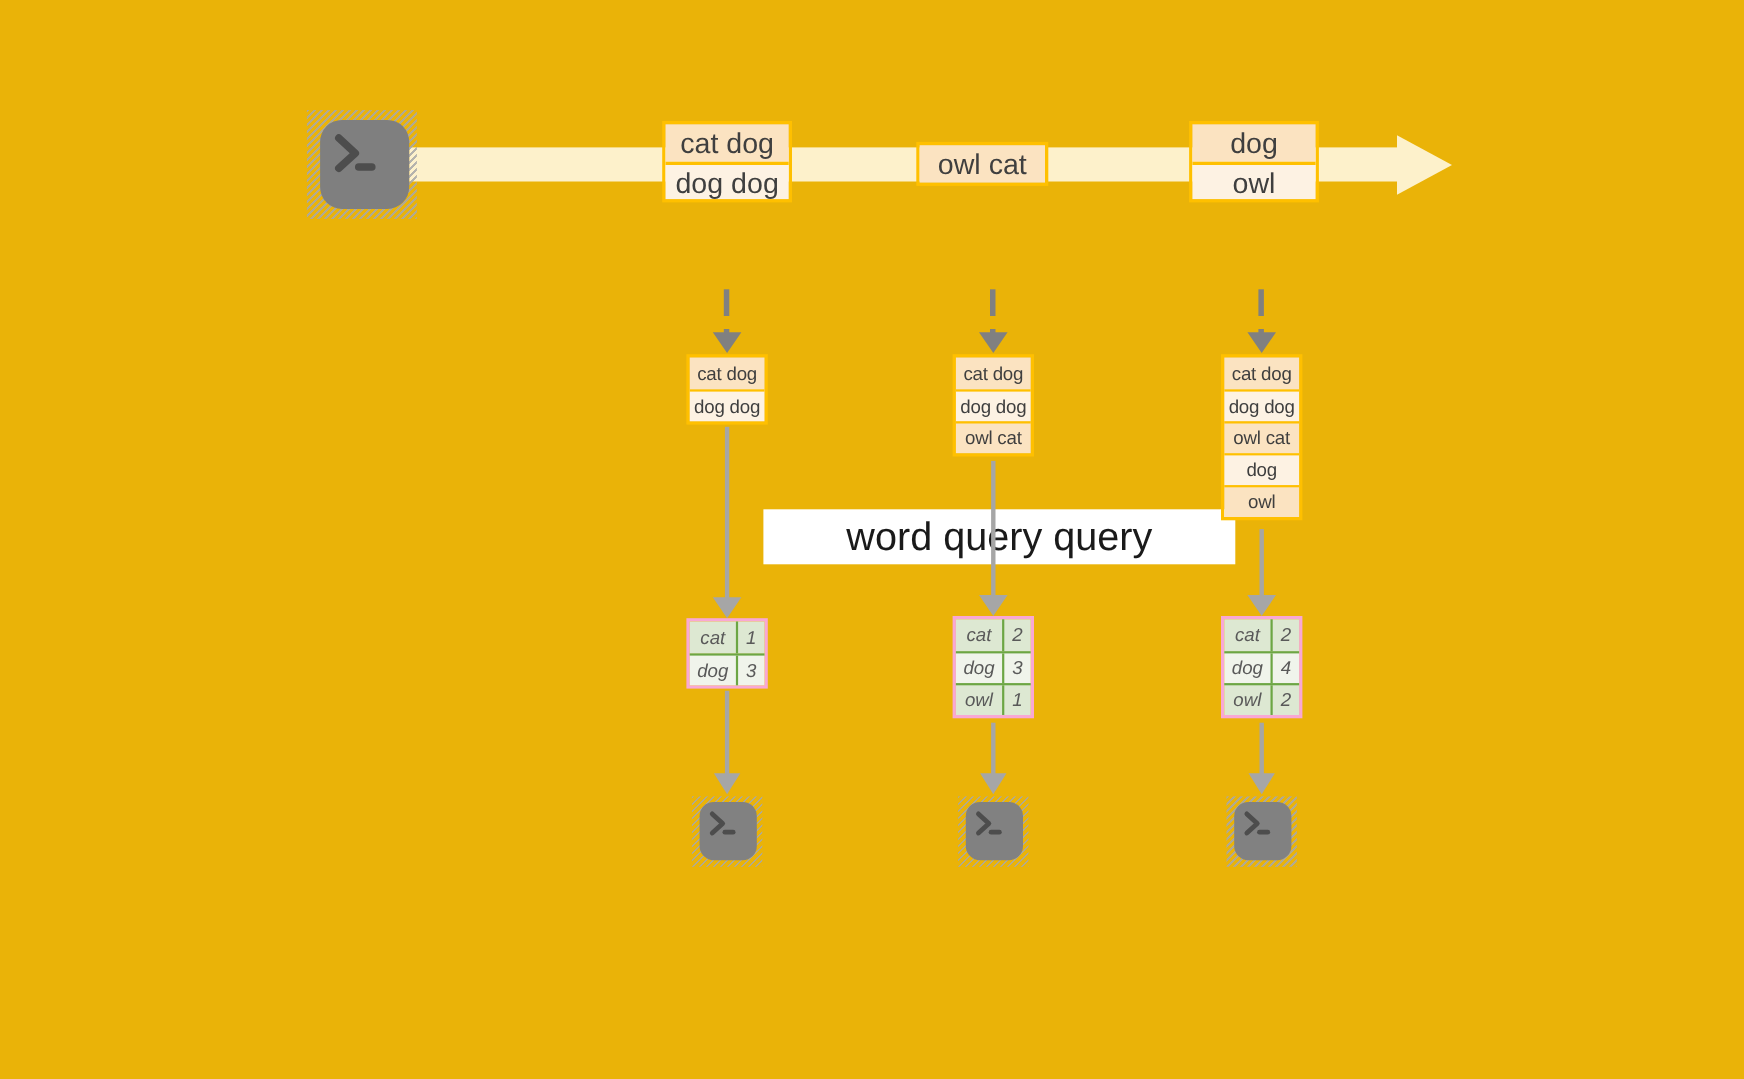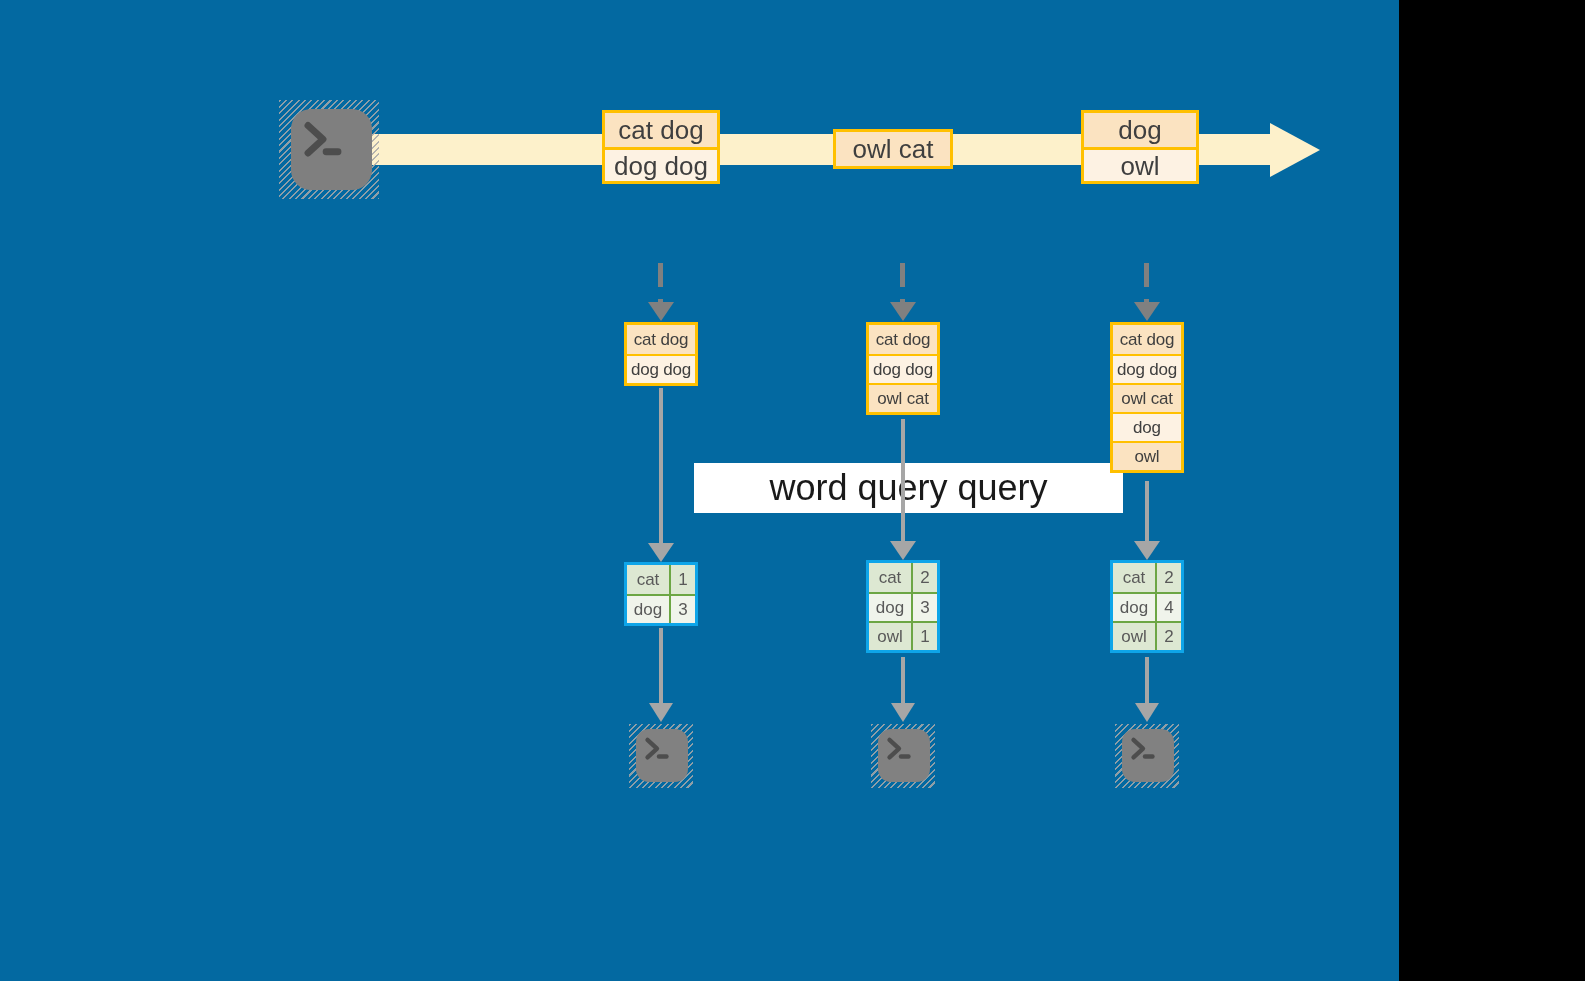--- a/index.html
+++ b/index.html
@@ -1,17 +1,17 @@
 <!DOCTYPE html>
 <html><head>
 <meta charset="utf-8">
 <style>
   html,body{margin:0;padding:0;background:#000;}
   #canvas{
-    position:relative;width:1399px;height:981px;background:#0369a1;overflow:hidden;
+    position:relative;width:1585px;height:981px;background:#eab308;overflow:hidden;
     font-family:"Liberation Sans","DejaVu Sans",sans-serif;
   }
   #canvas *{box-sizing:border-box;}
 
   
   .term{position:absolute;z-index:3;
     background:repeating-linear-gradient(135deg, rgba(168,168,168,.85) 0 1.5px, rgba(0,0,0,0) 1.5px 4.5px);}
   .term-inner{position:absolute;background:#818181;display:flex;}
   .term-inner svg{display:block;}
 
@@ -42,21 +42,21 @@
   .stack-row + .stack-row{border-top:2px solid #FFC000;}
 
   
   .vline{position:absolute;width:4px;background:#A6A6A6;z-index:2;}
 
   
   .wc-label{position:absolute;left:694px;top:463px;width:429px;height:50px;background:#FFFFFF;z-index:1;
     display:flex;align-items:center;justify-content:center;font-size:36px;color:#1A1A1A;line-height:1;}
 
   
-  .gtable{position:absolute;width:74px;border:3px solid #0ea5e9;z-index:3;}
+  .gtable{position:absolute;width:74px;border:3px solid #f9a8d4;z-index:3;font-style:italic;}
   .gt-row{display:flex;height:29px;}
   .gt-row + .gt-row{border-top:2px solid #6CA644;}
   .gt-word{width:44px;border-right:2px solid #6CA644;display:flex;align-items:center;justify-content:center;
     font-size:17px;color:#595959;line-height:1;}
   .gt-count{flex:1;display:flex;align-items:center;justify-content:center;
     font-size:17px;color:#595959;line-height:1;}
   .g-dark{background:#DDE8D2;}
   .g-light{background:#F0F4EB;}
 </style>
 </head>

